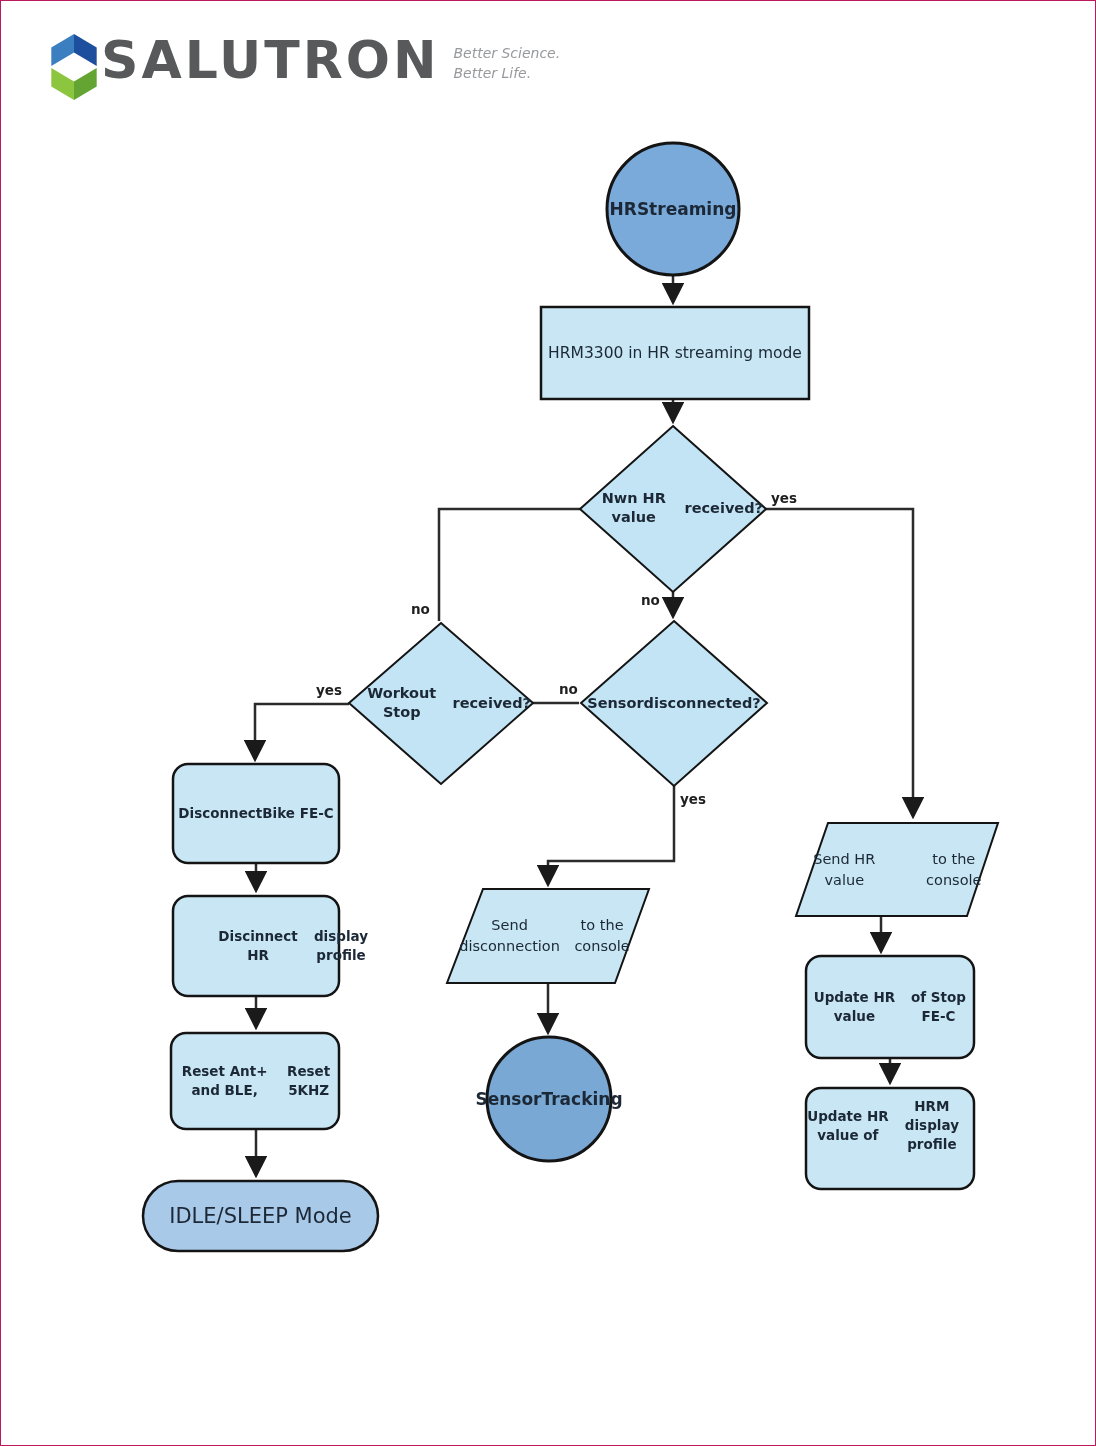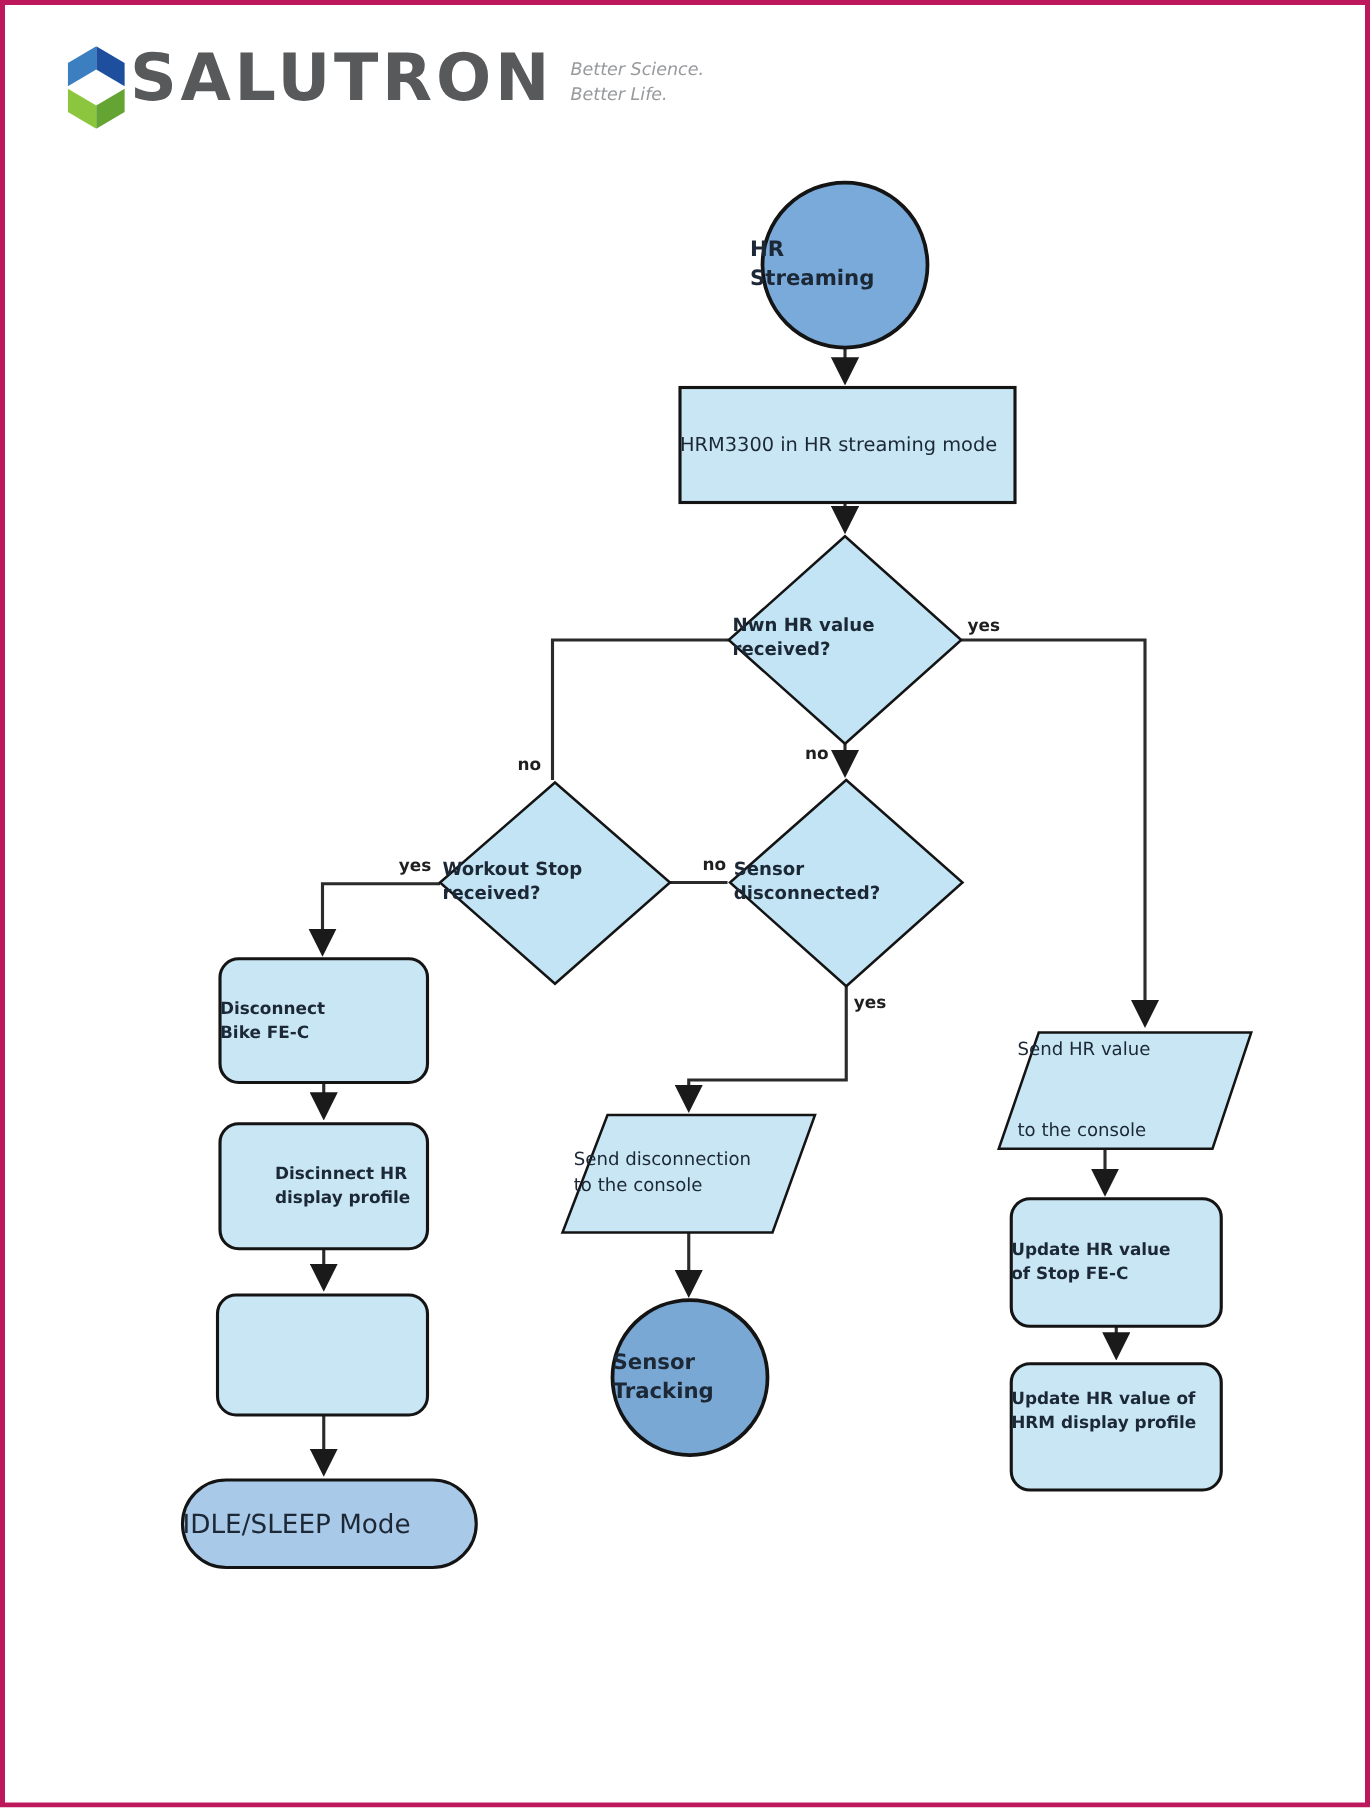--- a/index.html
+++ b/index.html
@@ -1,36 +1,36 @@
 <!DOCTYPE html>
 <html><head>
 <meta charset="utf-8">
 <style>
   html,body { margin:0; padding:0; background:#ffffff; }
   .page {
     position:relative; width:1096px; height:1446px; box-sizing:border-box;
-    background:#ffffff; border:4px solid #be185d; overflow:hidden;
+    background:#ffffff; border:1px solid #be185d; overflow:hidden;
     font-family:"DejaVu Sans", "Liberation Sans", sans-serif;
   }
   
   .logo { position:absolute; left:50px; top:30px; display:flex; align-items:flex-start; }
   .s-icon { width:46px; height:66px; margin-top:3px; }
   .brand {
     margin-left:4px; font-size:52px; line-height:58px; font-weight:bold;
     color:#58595b; letter-spacing:3px;
   }
   .tagline {
     margin-left:14px; margin-top:12px; font-style:italic; font-size:14px;
     line-height:20px; color:#97999c;
   }
   
   .chart { position:absolute; left:0; top:0; width:1096px; height:1446px; }
   
   .nlab {
-    position:absolute; display:flex; flex-direction:column; align-items:flex-start;
+    position:absolute; display:flex; flex-direction:row; align-items:center;
     justify-content:center; text-align:center; color:#1c2836; pointer-events:none;
   }
   .b { font-weight:bold; }
   .fs-circle { font-size:17px; line-height:23px; }
   .fs-proc-lg { font-size:15.5px; line-height:20px; }
   .fs-dec { font-size:14.5px; line-height:19px; }
   .fs-box { font-size:13.5px; line-height:19px; }
   .fs-io { font-size:14.5px; line-height:21px; }
   .fs-idle { font-size:21px; line-height:25px; }
   .elab {
@@ -124,20 +124,24 @@
   <div class="nlab b fs-box" style="left:172px; top:763px; width:166px; height:99px;border-radius:21px;">
     <span>Disconnect</span>
     <span>Bike FE-C</span>
   </div>
 
   <div class="nlab b fs-box" style="left:172px; top:895px; width:166px; height:100px;margin-left:44px;">
     <span>Discinnect HR</span>
     <span>display profile</span>
   </div>
 
+  <div class="nlab b fs-box" style="left:170px; top:1032px; width:168px; height:96px;">
+    <span>Reset Ant+ and BLE,</span>
+    <span>Reset 5KHZ</span>
+  </div>
 
   <div class="nlab fs-idle" style="left:142px; top:1180px; width:235px; height:70px;">
     <span>IDLE/SLEEP Mode</span>
   </div>
 
   <div class="nlab fs-io" style="left:455px; top:888px; width:185px; height:94px;">
     <span>Send disconnection</span>
     <span>to the console</span>
   </div>
 

